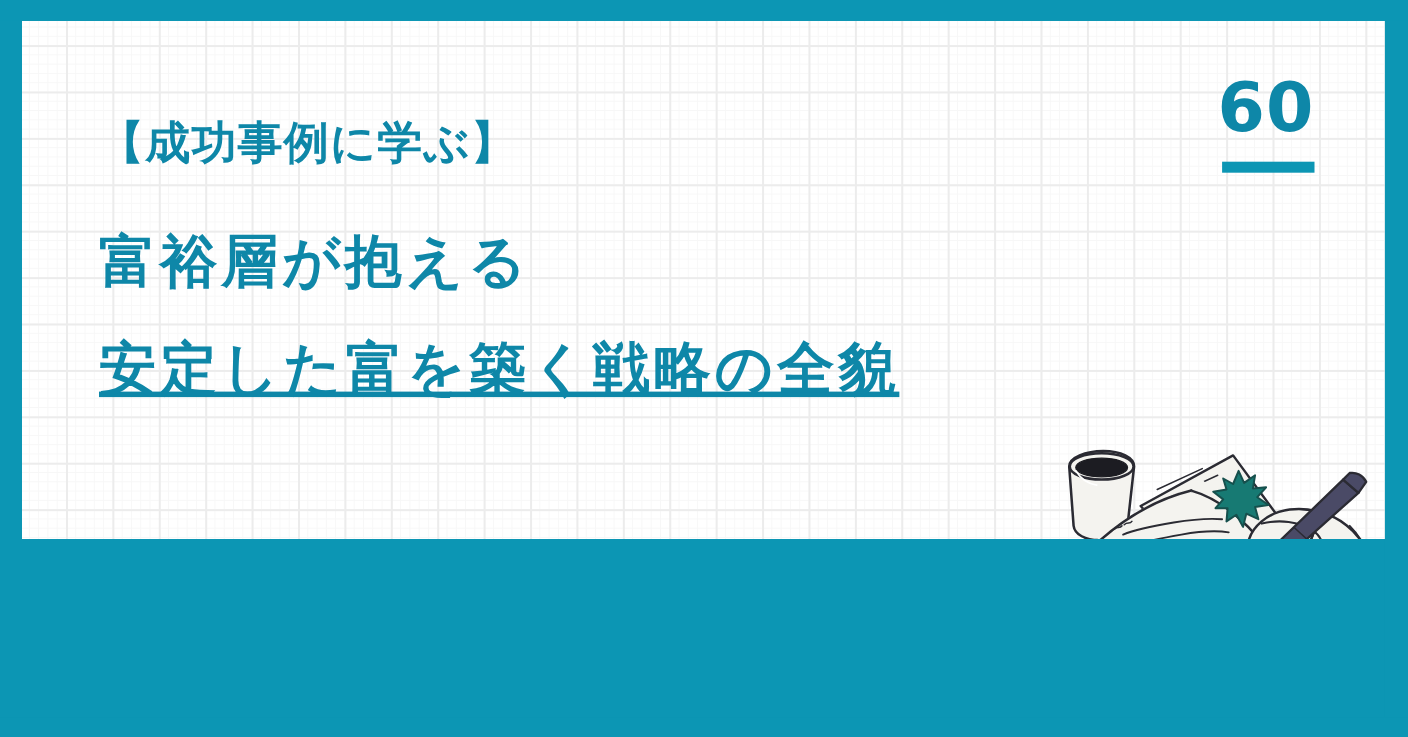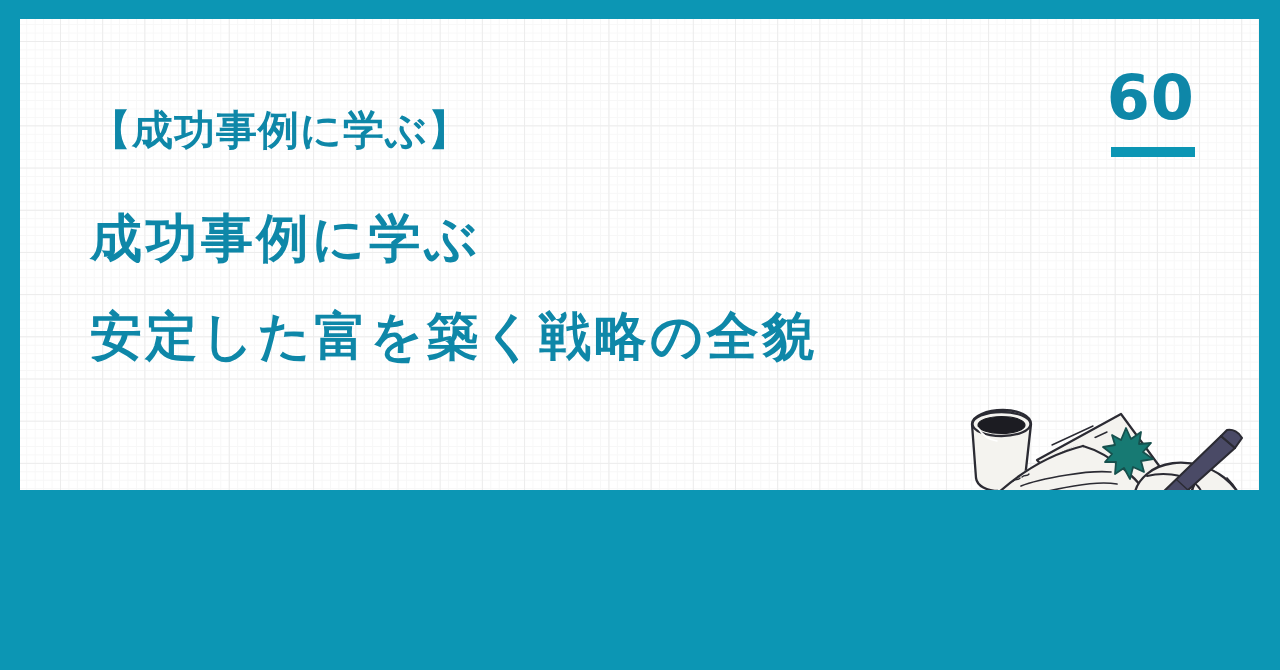--- a/index.html
+++ b/index.html
@@ -103,21 +103,21 @@
   .title-line {
     display: block;
     font-size: 52px;
     font-weight: 700;
     color: #0e87a8;
     line-height: 1;
     letter-spacing: 3.5px;
     margin-bottom: 46px;
     white-space: nowrap;
   }
-  .title-line:last-child { margin-bottom: 0; }
+  .title-line:last-child { margin-bottom: 0; text-decoration: underline; }
 
   
   #illustration {
     position: absolute;
     left: 905px;
     top: 355px;
     width: 330px;
     height: 280px;
     z-index: 2;
   }
@@ -131,21 +131,21 @@
   <div id="sheet">
 
     <div id="number-badge">
       <span id="number-value">60</span>
       <span id="number-rule"></span>
     </div>
 
     <div id="text-block">
       <div id="subtitle">【成功事例に学ぶ】</div>
       <div id="main-title">
-        <span class="title-line">成功事例に学ぶ</span>
+        <span class="title-line">富裕層が抱える</span>
         <span class="title-line">安定した富を築く戦略の全貌</span>
       </div>
     </div>
 
     <div id="illustration">
       <svg viewBox="0 0 330 280" xmlns="http://www.w3.org/2000/svg">
         <g fill="none" stroke="#2b2b33" stroke-width="2.1" stroke-linecap="round" stroke-linejoin="round">
 
           <g>
             <path d="M58 148 C 36 158, 33 190, 48 208 C 62 226, 92 232, 112 222" stroke="#3a3a42" stroke-width="1.6" fill="none"></path>

